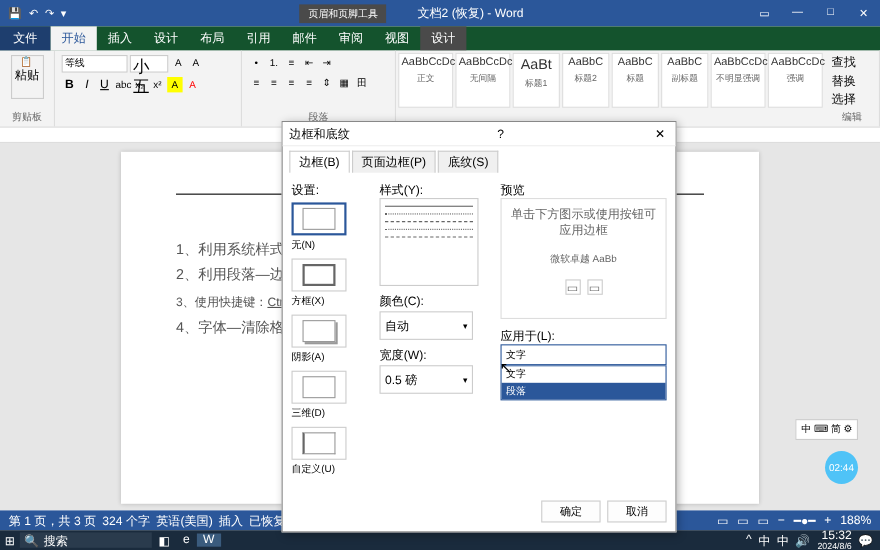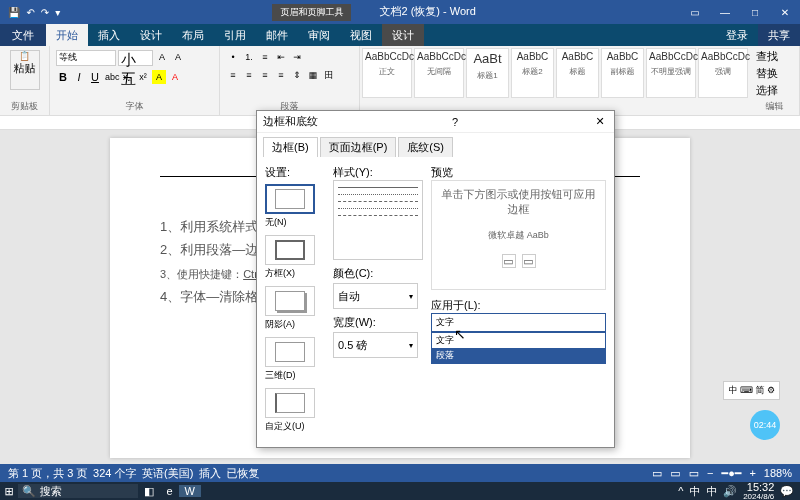--- a/index.html
+++ b/index.html
@@ -4,21 +4,21 @@
 <style>
 *{margin:0;padding:0;box-sizing:border-box;font-family:"Microsoft YaHei","Segoe UI",sans-serif;font-size:11px}
 body{width:800px;height:500px;overflow:hidden;background:#fff;position:relative}
 .titlebar{height:24px;background:#2b579a;display:flex;align-items:center;color:#fff}
 .qat{display:flex;gap:6px;padding:0 8px;align-items:center}
 .qat span{color:#fff;font-size:10px}
 .title-center{flex:1;display:flex;justify-content:center;gap:28px;font-size:10px}
 .title-tools{background:#4a4a4a;padding:2px 8px;font-size:9px}
 .win-controls{display:flex}
 .win-controls span{width:30px;text-align:center;font-size:10px}
-.ribbon-tabs{height:22px;background:#0c4a6e;display:flex;align-items:center;color:#fff;font-size:11px}
+.ribbon-tabs{height:22px;background:#14532d;display:flex;align-items:center;color:#fff;font-size:11px}
 .ribbon-tabs .tab{padding:0 10px;height:22px;line-height:22px}
 .ribbon-tabs .tab.active{background:#f3f3f3;color:#2b579a}
 .ribbon-tabs .file{background:#1e3e6e;padding:0 12px}
 .ribbon-tabs .right{margin-left:auto;display:flex}
 .ribbon-tabs .share{background:#1e3e6e;padding:0 10px}
 .ribbon{height:70px;background:#f3f3f3;border-bottom:1px solid #ddd;display:flex;position:relative}
 .rib-group{border-right:1px solid #ddd;padding:2px 6px;display:flex;flex-direction:column;font-size:10px}
 .rib-group .label{text-align:center;color:#666;font-size:9px;margin-top:auto}
 .clipboard{width:50px}
 .clipboard .paste{width:30px;height:40px;border:1px solid #ccc;margin:2px auto;font-size:9px;text-align:center}
@@ -44,21 +44,21 @@
 .taskbar{position:absolute;bottom:0;left:0;right:0;height:18px;background:#1a2b3d;display:flex;align-items:center;color:#fff;font-size:10px}
 .taskbar .start{width:18px;text-align:center}
 .taskbar .search{background:#2a3b4d;width:120px;height:14px;padding:0 4px;display:flex;align-items:center;gap:4px}
 .taskbar .tray{margin-left:auto;display:flex;gap:6px;align-items:center;padding:0 6px}
 .dialog{position:absolute;top:110px;left:256px;width:359px;background:#fff;border:1px solid #888;box-shadow:2px 2px 8px rgba(0,0,0,0.3);z-index:10}
 .dlg-title{height:22px;background:#fff;display:flex;align-items:center;padding:0 6px;font-size:11px;border-bottom:1px solid #eee}
 .dlg-title .close{margin-left:auto;width:16px;text-align:center}
 .dlg-tabs{display:flex;padding:4px 6px 0;font-size:10px}
 .dlg-tab{padding:2px 8px;border:1px solid #ccc;border-bottom:none;background:#f0f0f0;margin-right:2px}
 .dlg-tab.active{background:#fff}
-.dlg-body{padding:8px;display:flex;gap:8px;font-size:10px}
+.dlg-body{padding:8px;display:flex;gap:20px;font-size:10px}
 .settings-col{width:60px}
 .settings-col .hdr{margin-bottom:4px}
 .setting-box{width:50px;height:30px;border:1px solid #ccc;margin:2px 0;display:flex;align-items:center;justify-content:center;position:relative}
 .setting-box.sel{border:2px solid #2b579a}
 .setting-box .inner{width:30px;height:20px;border:1px solid #999;background:#fff}
 .setting-label{font-size:9px;text-align:left;margin:2px 0 6px}
 .style-col{width:90px}
 .style-list{border:1px solid #ccc;height:80px;background:#fff;overflow:hidden}
 .style-line{border-bottom:1px solid #666;margin:6px 4px}
 .style-line.dotted{border-bottom:1px dotted #666}
@@ -105,24 +105,20 @@
   <div class="tab file">文件</div>
   <div class="tab active">开始</div>
   <div class="tab">插入</div>
   <div class="tab">设计</div>
   <div class="tab">布局</div>
   <div class="tab">引用</div>
   <div class="tab">邮件</div>
   <div class="tab">审阅</div>
   <div class="tab">视图</div>
   <div class="tab" style="background:#4a4a4a">设计</div>
-  <div class="right">
-    <div class="tab">登录</div>
-    <div class="tab share">共享</div>
-  </div>
 </div>
 
 <div class="ribbon">
   <div class="rib-group clipboard">
     <div class="paste">📋<br><span>粘贴</span></div>
     <div class="label">剪贴板</div>
   </div>
   <div class="rib-group font-group">
     <div class="font-row">
       <div class="font-name">等线</div>
@@ -133,21 +129,20 @@
     <div class="font-row">
       <span class="btn"><b>B</b></span>
       <span class="btn"><i>I</i></span>
       <span class="btn"><u>U</u></span>
       <span class="btn">abc</span>
       <span class="btn">x₂</span>
       <span class="btn">x²</span>
       <span class="btn" style="background:#ff0">A</span>
       <span class="btn" style="color:red">A</span>
     </div>
-    <div class="label">字体</div>
   </div>
   <div class="rib-group para-group">
     <div class="font-row">
       <span class="btn">•</span>
       <span class="btn">1.</span>
       <span class="btn">≡</span>
       <span class="btn">⇤</span>
       <span class="btn">⇥</span>
     </div>
     <div class="font-row">
@@ -285,20 +280,24 @@
         <div>应用于(L):</div>
         <div class="apply-combo">
           <div class="sel-val">文字</div>
         </div>
         <div class="apply-list">
           <div class="apply-opt">文字</div>
           <div class="apply-opt hover">段落</div>
         </div>
       </div>
     </div>
+  </div>
+  <div class="dlg-buttons">
+    <div class="dlg-btn">确定</div>
+    <div class="dlg-btn">取消</div>
   </div>
 </div>
 
 <div class="cursor">↖</div>
 
 <div class="ime-float">中 ⌨ 简 ⚙</div>
 <div class="time-badge">02:44</div>
 
 <div class="statusbar">
   <span>第 1 页，共 3 页</span>&nbsp;&nbsp;

